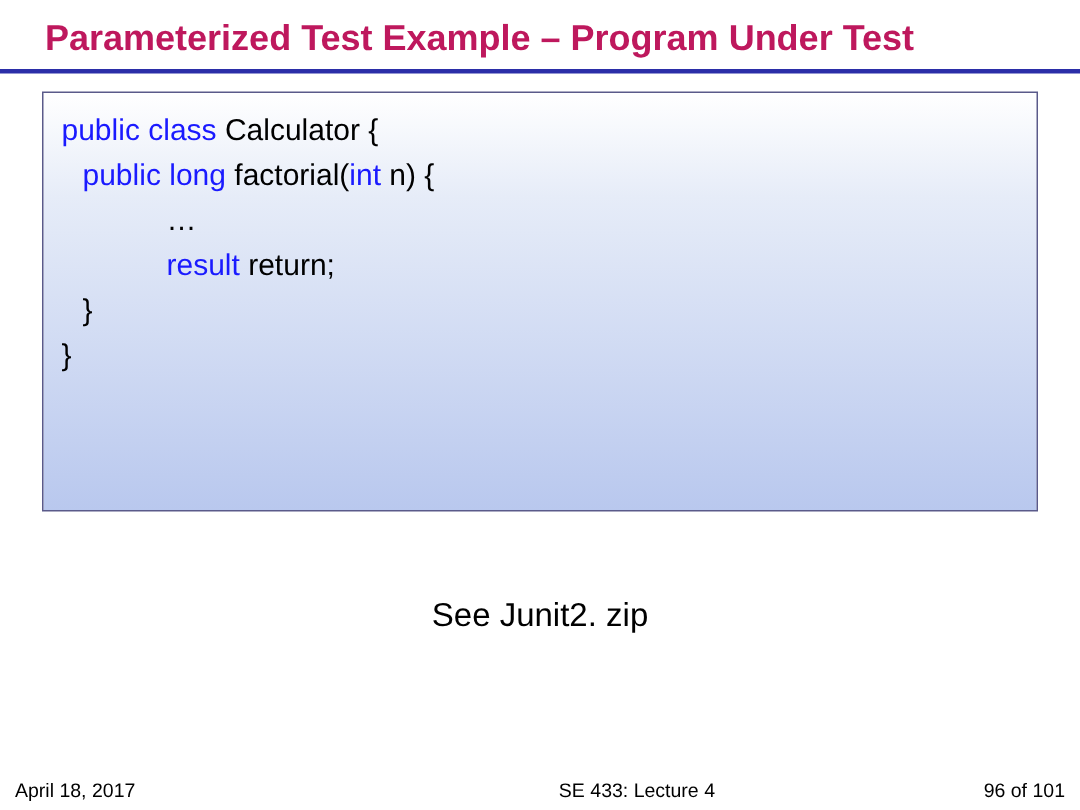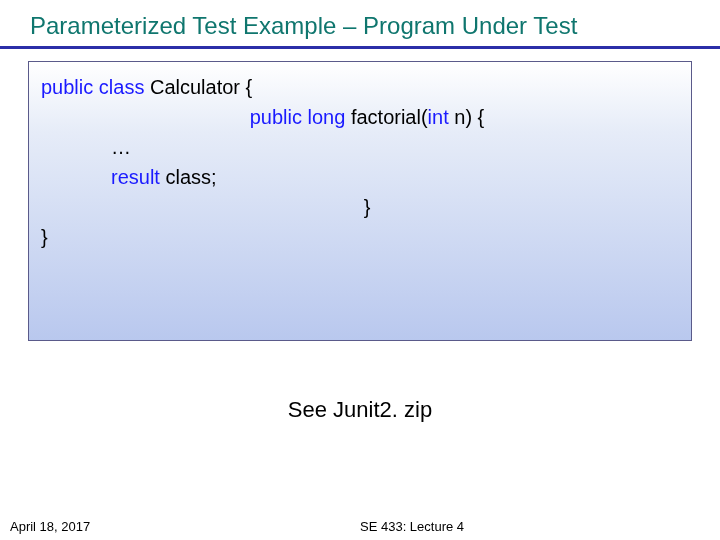--- a/index.html
+++ b/index.html
@@ -12,83 +12,84 @@
     overflow: hidden;
   }
   .slide {
     width: 100%;
     height: 100%;
     padding: 12px 0 0 0;
     position: relative;
   }
   .title {
     font-size: 24px;
-    color: #0f766e;
+    color: #be185d;
     padding: 0 0 6px 30px;
-    font-weight: normal;
+    font-weight: bold;
   }
   .title-underline {
     height: 3px;
     background: #2b2ea8;
     width: 100%;
   }
   .code-box {
     margin: 12px 28px 0 28px;
     border: 1px solid #5a5a8a;
     background: linear-gradient(to bottom, #ffffff 0%, #e6ecf8 25%, #b9c8ee 100%);
     padding: 10px 12px 60px 12px;
     min-height: 280px;
   }
   .code-line {
     font-size: 20px;
     color: #000000;
     line-height: 1.5;
     white-space: pre;
   }
   .kw-blue { color: #1a1aff; }
-  .indent1 { padding-left: 14px; text-align: center; }
+  .indent1 { padding-left: 14px; }
   .indent2 { padding-left: 70px; }
   .see-note {
     text-align: center;
     font-size: 22px;
     color: #000000;
     margin-top: 56px;
   }
   .footer {
     position: absolute;
     bottom: 6px;
     left: 0;
     width: 100%;
     padding: 0 10px;
     display: flex;
     justify-content: space-between;
     font-size: 13px;
     color: #000000;
   }
   .footer-left { flex: 1; text-align: left; }
-  .footer-center { flex: 1; text-align: left; }
+  .footer-center { flex: 1; text-align: right; }
   .footer-right { flex: 1; text-align: right; }
 </style>
 </head>
 <body>
 
 <div class="slide">
 
   <div class="title">Parameterized Test Example – Program Under Test</div>
   <div class="title-underline"></div>
 
   <div class="code-box">
     <div class="code-line"><span class="kw-blue">public</span><span class="kw-blue"> class</span><span> Calculator {</span></div>
     <div class="code-line indent1"><span class="kw-blue">public</span><span class="kw-blue"> long</span><span> factorial(</span><span class="kw-blue">int</span><span> n) {</span></div>
     <div class="code-line indent2">…</div>
-    <div class="code-line indent2"><span class="kw-blue">result</span><span> class;</span></div>
+    <div class="code-line indent2"><span class="kw-blue">result</span><span> return;</span></div>
     <div class="code-line indent1">}</div>
     <div class="code-line">}</div>
   </div>
 
   <div class="see-note">See Junit2. zip</div>
 
   <div class="footer">
     <div class="footer-left">April 18, 2017</div>
     <div class="footer-center">SE 433: Lecture 4</div>
+    <div class="footer-right">96 of 101</div>
   </div>
 
 </div>
 
 </body></html>

